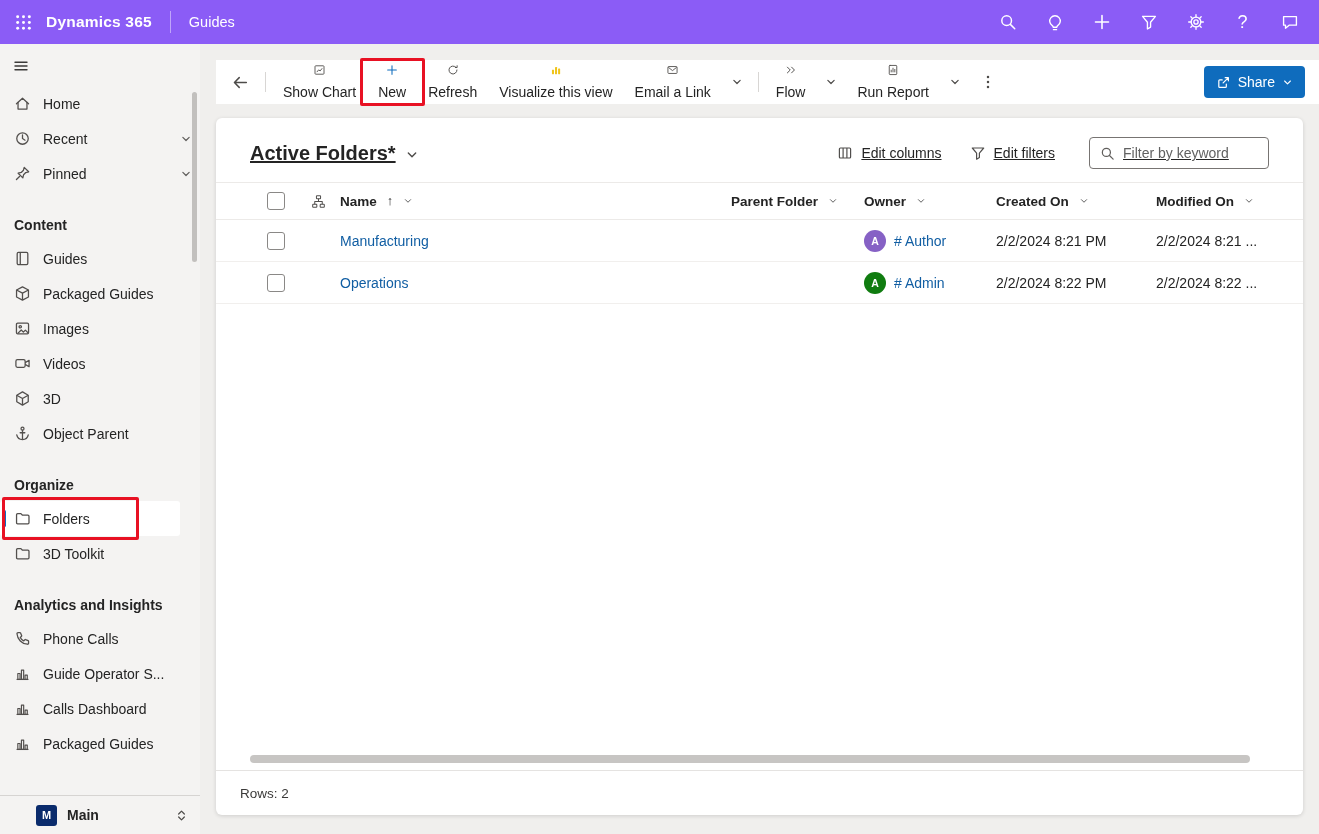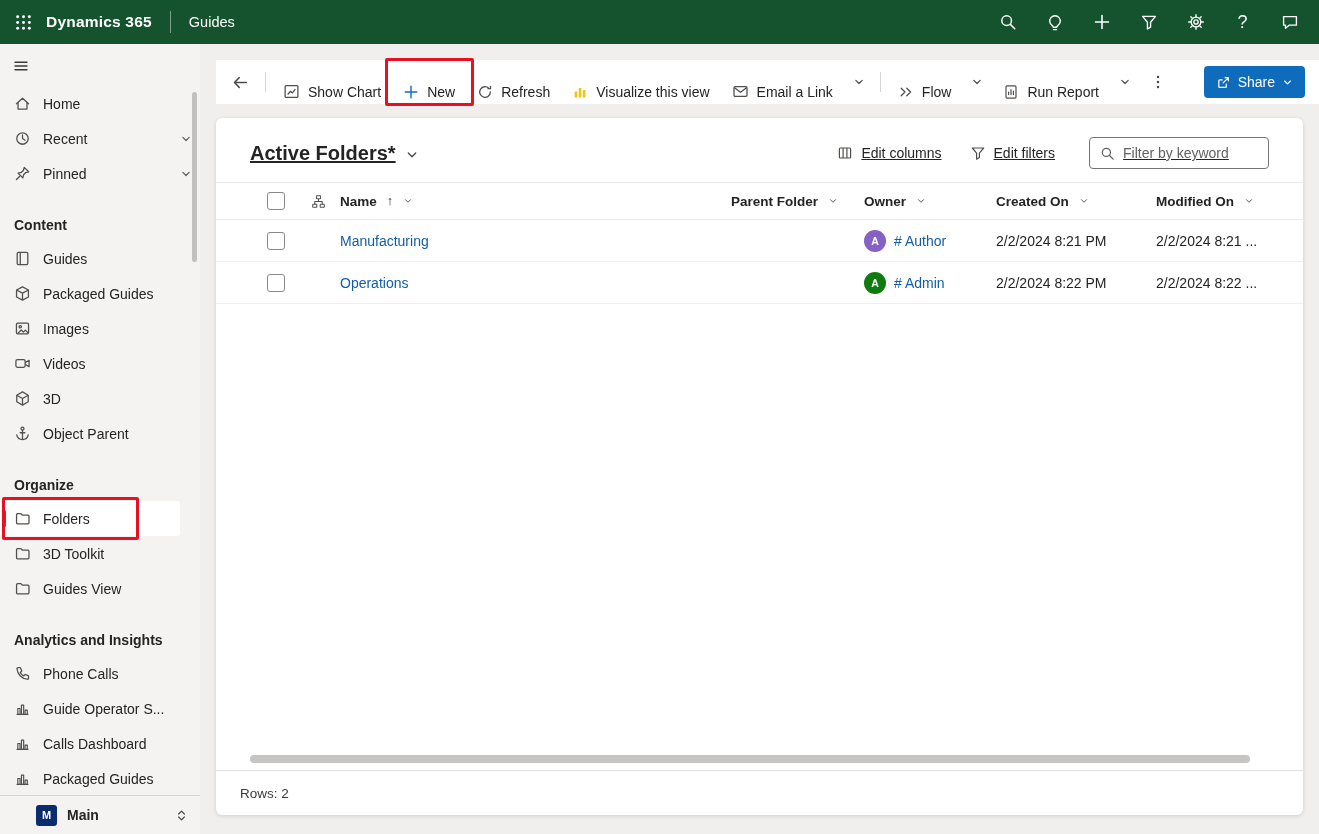--- a/index.html
+++ b/index.html
@@ -32,21 +32,21 @@
   .nav-item.selected::before{content:"";position:absolute;left:3px;top:9px;bottom:9px;width:3px;border-radius:2px;background:#0f6cbd;}
   .sidebar-scrollbar{position:absolute;right:3px;top:48px;width:5px;height:170px;border-radius:3px;background:#c2c0be;cursor:pointer;}
   .env-bar{position:absolute;left:0;right:0;bottom:0;height:39px;border-top:1px solid #d6d4d2;background:#f4f3f2;display:flex;align-items:center;gap:10px;padding:0 12px 0 36px;cursor:pointer;}
   .env-badge{width:21px;height:21px;border-radius:3px;color:#fff;font-size:11px;font-weight:700;display:flex;align-items:center;justify-content:center;flex-shrink:0;}
   .env-label{font-weight:700;font-size:14px;}
   .env-chev{margin-left:auto;color:#4d4b49;}
 
   
   .main{flex:1;display:flex;flex-direction:column;min-width:0;}
   .commandbar{margin:16px 0 0 16px;height:44px;background:#fff;display:flex;align-items:center;padding:0 14px 0 6px;gap:2px;}
-  .cmd{display:flex;align-items:flex-end;gap:8px;height:36px;padding:0 10px;border-radius:4px;color:#242424;position:relative;}
+  .cmd{display:flex;align-items:center;gap:8px;height:36px;padding:0 10px;border-radius:4px;color:#242424;position:relative;flex-direction:column;}
   .cico{color:#514f4d;}
   .cico-blue{color:#0f6cbd;}
   .cmd-sep{width:1px;height:20px;background:#d8d6d4;margin:0 5px;}
   .chev-btn{width:28px;height:36px;display:flex;align-items:center;justify-content:center;color:#4d4b49;}
   .back-btn{width:36px;height:36px;display:flex;align-items:center;justify-content:center;color:#4d4b49;}
   .more-btn{width:34px;height:36px;display:flex;align-items:center;justify-content:center;color:#4d4b49;}
   .share-btn{margin-left:auto;display:flex;align-items:center;gap:7px;height:32px;padding:0 12px;border-radius:4px;color:#fff;}
 
   
   .card{margin:14px 16px 0;background:#fff;border-radius:6px;box-shadow:0 1px 4px rgba(0,0,0,.14);height:697px;display:flex;flex-direction:column;overflow:hidden;}
@@ -285,21 +285,21 @@
   <symbol id="i-hier" viewBox="0 0 16 16">
       <g fill="none" stroke="currentColor" stroke-width="1.1" stroke-linejoin="round">
         <rect x="5.8" y="1.8" width="4.4" height="3.2" rx=".6"></rect>
         <rect x="1.8" y="11" width="4.4" height="3.2" rx=".6"></rect>
         <rect x="9.8" y="11" width="4.4" height="3.2" rx=".6"></rect>
         <path d="M8 5v3M4 11V8h8v3"></path>
       </g>
     </symbol>
 </svg>
 
-<header class="topbar" style="background-color: #14532d;">
+<header class="topbar" style="background-color: #8b5cf6;">
   <button class="waffle-btn">
       <svg width="17" height="17">
         <use href="#i-waffle"></use>
       </svg>
     </button>
   <span class="app-name">Dynamics 365</span>
   <span class="tb-sep"></span>
   <span class="area-name">Guides</span>
   <div class="tb-spacer"></div>
   <button class="tb-btn">
@@ -415,26 +415,20 @@
           <use href="#i-folder"></use>
         </svg>
       <span>Folders</span>
       <span class="anno anno-folders" style="border-color: rgb(232, 17, 35);"></span>
     </button>
     <button class="nav-item">
       <svg class="nico" width="17" height="17">
           <use href="#i-folder"></use>
         </svg>
       <span>3D Toolkit</span>
-    </button>
-    <button class="nav-item">
-      <svg class="nico" width="17" height="17">
-          <use href="#i-folder"></use>
-        </svg>
-      <span>Guides View</span>
     </button>
 
     <div class="section-title">Analytics and Insights</div>
     <button class="nav-item">
       <svg class="nico" width="17" height="17">
           <use href="#i-phone"></use>
         </svg>
       <span>Phone Calls</span>
     </button>
     <button class="nav-item">

